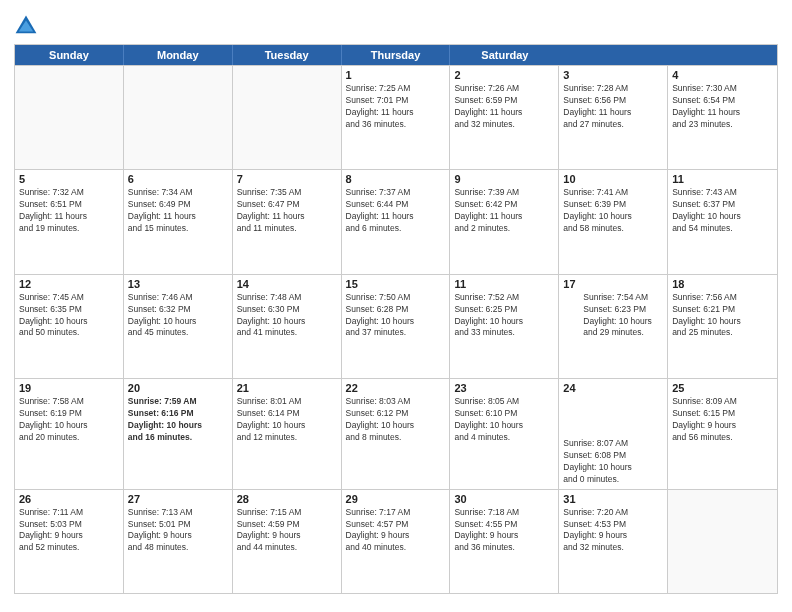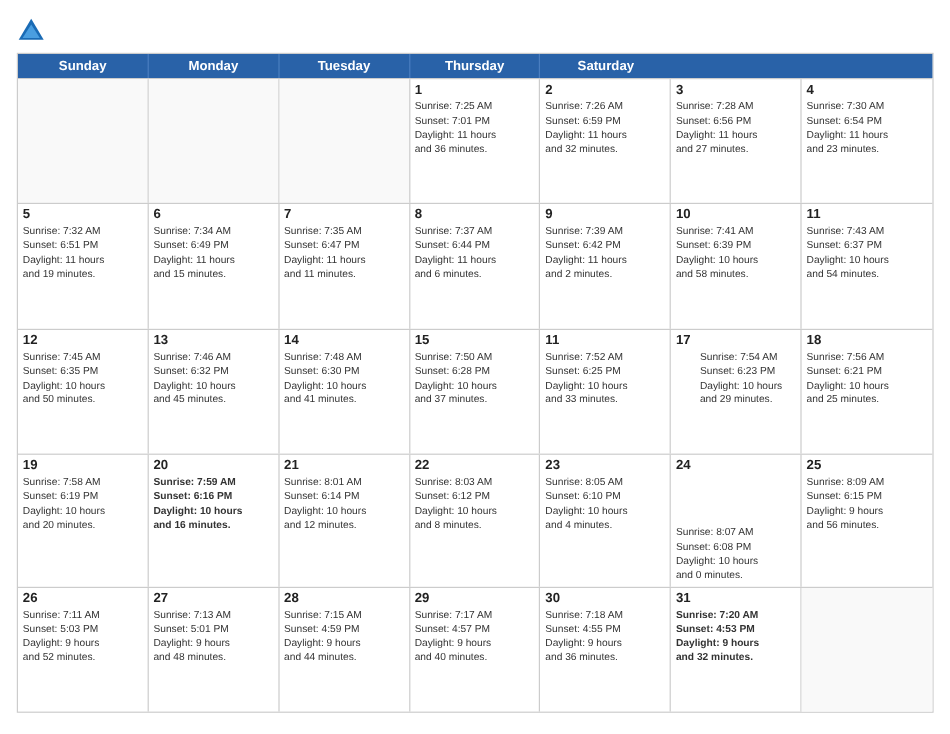--- a/index.html
+++ b/index.html
@@ -361,21 +361,21 @@
           </div>
           <div class="cal-cell">
             <div class="day-num">30</div>
             <div class="day-info" style="white-space: pre-line;">Sunrise: 7:18 AM
 Sunset: 4:55 PM
 Daylight: 9 hours
 and 36 minutes.</div>
           </div>
           <div class="cal-cell">
             <div class="day-num">31</div>
-            <div class="day-info" style="white-space: pre-line; font-weight: bold;">Sunrise: 7:20 AM
+            <div class="day-info" style="white-space: pre-line;">Sunrise: 7:20 AM
 Sunset: 4:53 PM
 Daylight: 9 hours
 and 32 minutes.</div>
           </div>
           <div class="cal-cell empty"></div>
         </div>
       </div>
   </div>
 </div>
 

